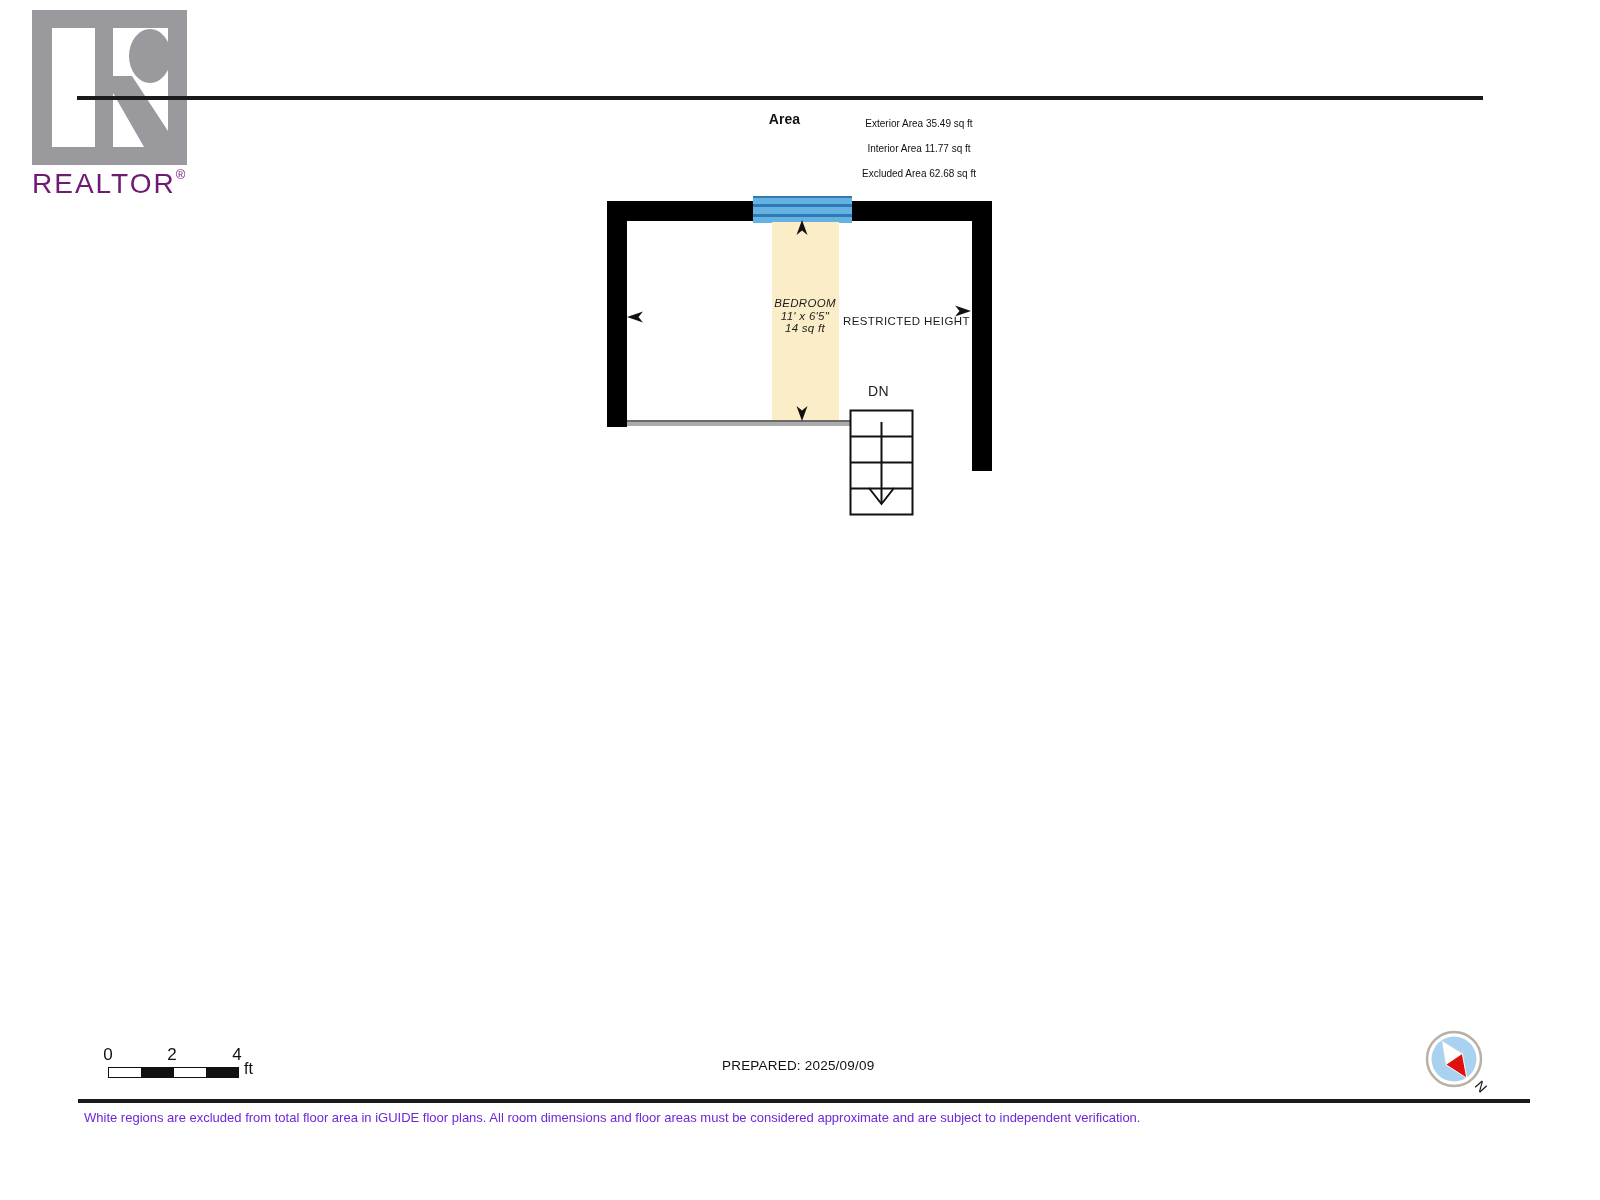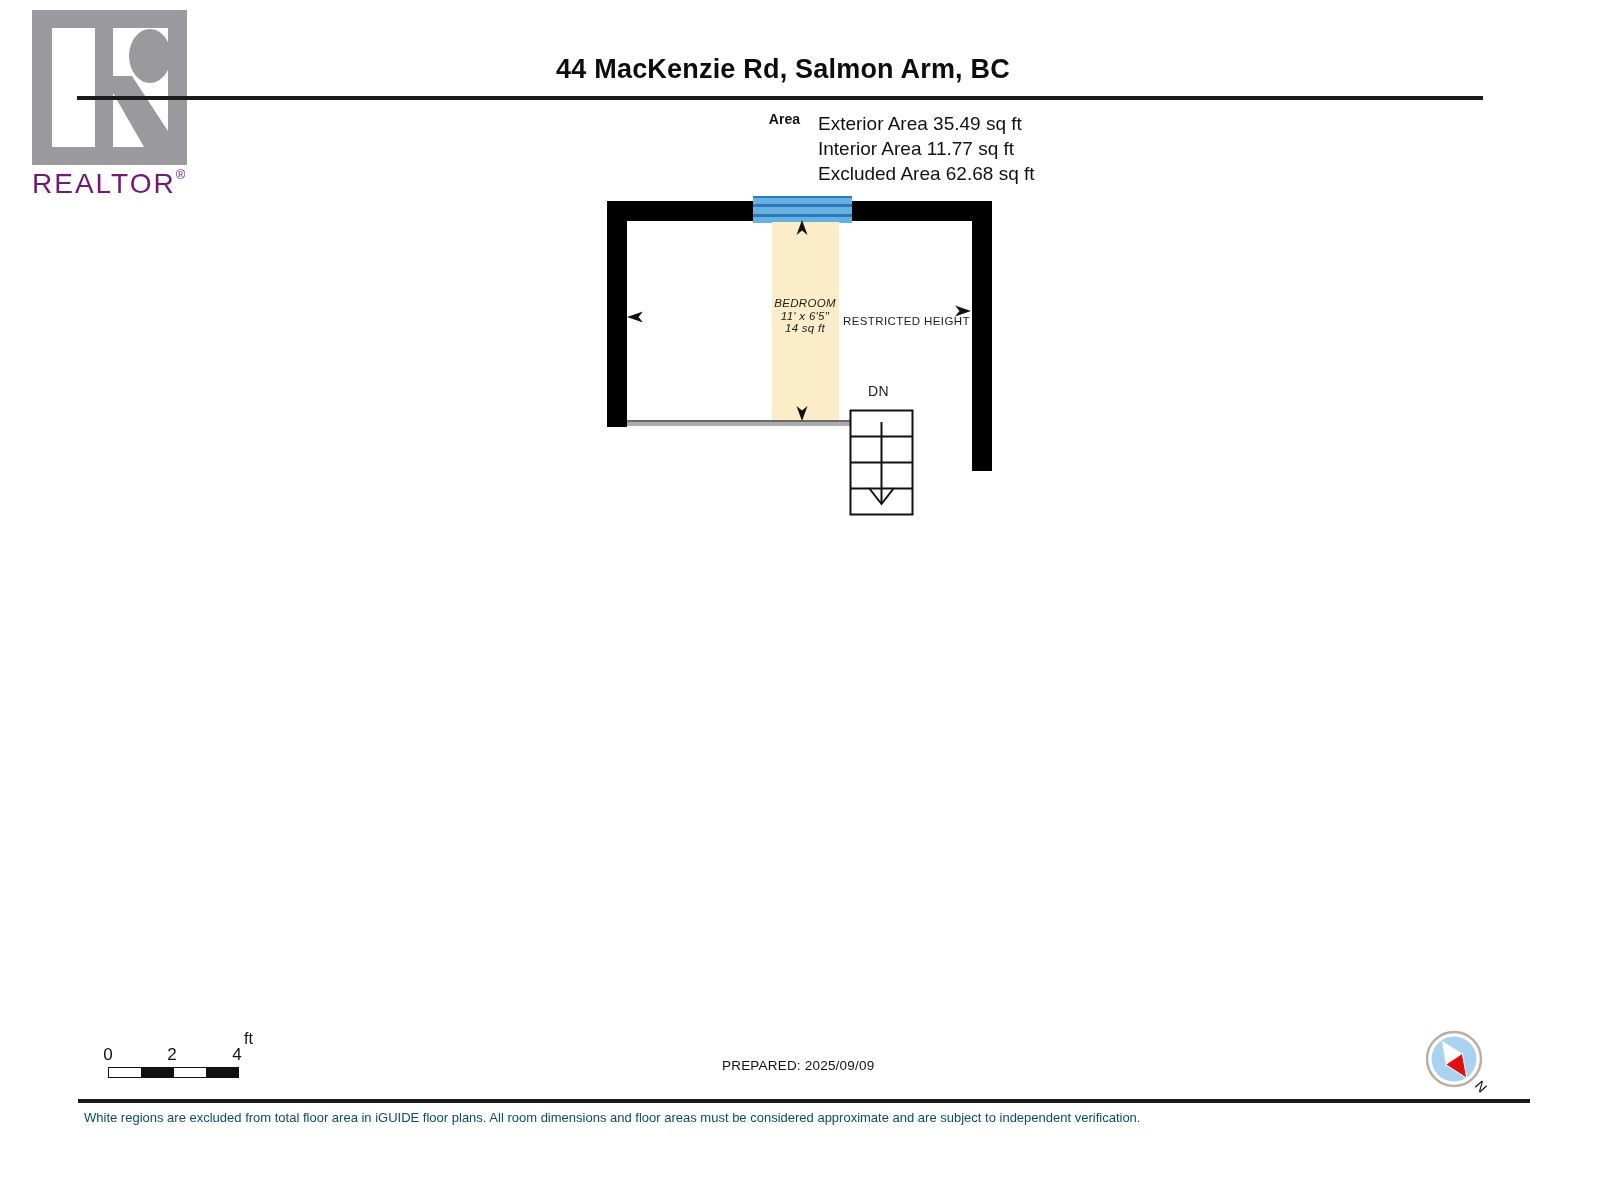--- a/index.html
+++ b/index.html
@@ -6,21 +6,21 @@
   #page{
     position:relative;width:1600px;height:1200px;background:#ffffff;overflow:hidden;
     font-family:"Liberation Sans","DejaVu Sans",sans-serif;color:#111;
   }
   .abs{position:absolute;}
 
   
   .page-title{left:83px;top:54px;width:1400px;text-align:center;font-size:27px;font-weight:bold;color:#0d0d0d;letter-spacing:.2px;}
   .title-divider{left:77px;top:96px;width:1406px;height:4px;background:#1a1a1a;}
   .floor-label{left:690px;top:111px;width:110px;text-align:right;font-size:14px;font-weight:bold;}
-  .area-stats{left:818px;top:111px;font-size:19px;line-height:25px;white-space:nowrap;}
+  .area-stats{left:862px;top:111px;font-size:10px;line-height:25px;white-space:nowrap;text-align:center;}
 
   
   .logo-block{left:32px;top:10px;}
   .realtor-wordmark{left:32px;top:167px;font-size:28px;color:#701a75;letter-spacing:2px;white-space:nowrap;}
   .realtor-wordmark sup{font-size:13px;vertical-align:14px;letter-spacing:0;}
 
   
   .wall{background:#000;}
   .wall-top{left:607px;top:201px;width:385px;height:20px;}
   .wall-left{left:607px;top:201px;width:20px;height:226px;}
@@ -35,45 +35,44 @@
   .restricted-height{left:843px;top:315px;font-size:11.5px;letter-spacing:.4px;color:#1c1c1c;white-space:nowrap;}
   .dn-label{left:868px;top:383px;font-size:14px;color:#1c1c1c;letter-spacing:.5px;}
   .stairs-svg{left:849px;top:409px;}
   .arrow-svg{overflow:visible;}
 
   
   .scale-ticks{left:98px;top:1045px;width:160px;height:18px;font-size:17px;}
   .scale-ticks span{position:absolute;transform:translateX(-50%);}
   .scale-bar-box{left:108px;top:1067px;width:129px;height:9px;border:1.5px solid #111;background:#fff;}
   .scale-seg{position:absolute;top:0;height:100%;}
-  .scale-unit{left:244px;top:1030px;font-size:16px;}
+  .scale-unit{left:244px;top:1060px;font-size:16px;}
 
   
   .prepared{left:722px;top:1058px;font-size:13.5px;letter-spacing:.2px;}
   .compass-svg{left:1419px;top:1024px;}
   .footer-divider{left:78px;top:1099px;width:1452px;height:4px;background:#1a1a1a;}
-  .disclaimer{left:84px;top:1110px;font-size:13px;color:#0c4a6e;white-space:nowrap;}
+  .disclaimer{left:84px;top:1110px;font-size:13px;color:#6d28d9;white-space:nowrap;}
 </style>
 </head>
 <body>
 
 <div id="page">
 
   <div class="abs logo-block">
     <svg width="155" height="155" viewBox="0 0 155 155">
       <rect x="0" y="0" width="155" height="155" fill="#9a9a9e"></rect>
       <rect x="20" y="18" width="43" height="119" fill="#ffffff"></rect>
       <rect x="81" y="18" width="55" height="119" fill="#ffffff"></rect>
       <ellipse cx="118" cy="46" rx="21" ry="27" fill="#9a9a9e"></ellipse>
       <polygon points="81,66 100,66 136,121 136,137 112,137 81,83" fill="#9a9a9e"></polygon>
     </svg>
   </div>
   <div class="abs realtor-wordmark"><span>REALTOR</span><sup>®</sup></div>
 
-  <div class="abs page-title">44 MacKenzie Rd, Salmon Arm, BC</div>
   <div class="abs title-divider"></div>
   <div class="abs floor-label">Area</div>
   <div class="abs area-stats">
     <div>Exterior Area 35.49 sq ft</div>
     <div>Interior Area 11.77 sq ft</div>
     <div>Excluded Area 62.68 sq ft</div>
   </div>
 
   <div>
     <div class="abs wall wall-top"></div>

